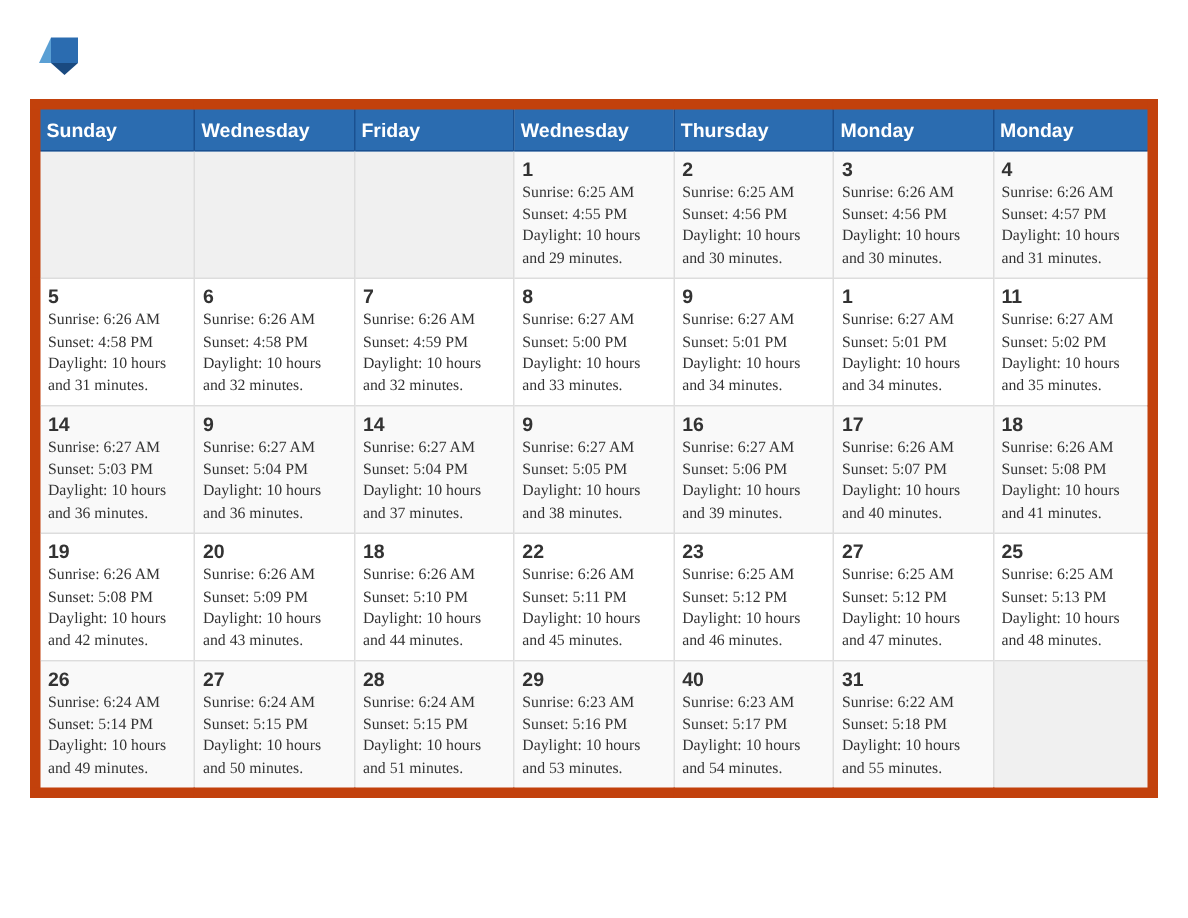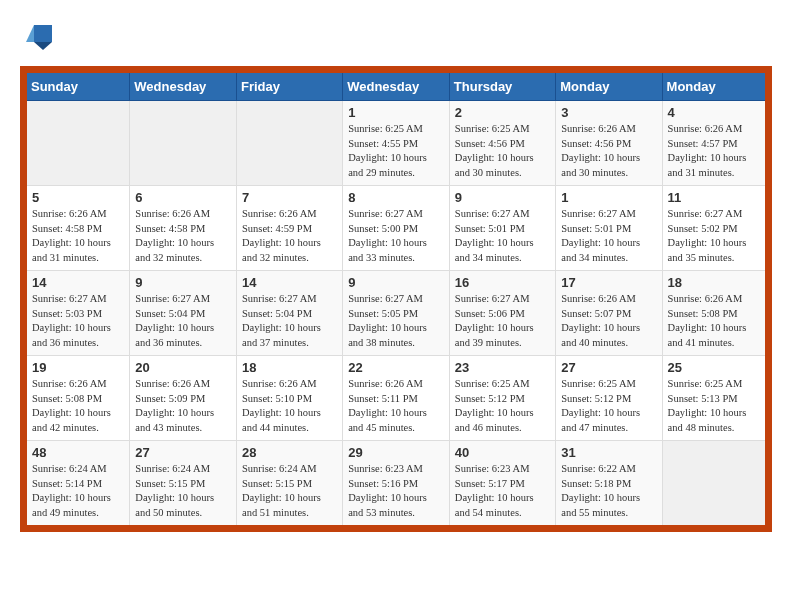--- a/index.html
+++ b/index.html
@@ -225,21 +225,21 @@
           <span class="day-number">27</span>
           <div class="day-info">Sunrise: 6:25 AM<br>Sunset: 5:12 PM<br>Daylight: 10 hours and 47 minutes.</div>
         </td>
         <td>
           <span class="day-number">25</span>
           <div class="day-info">Sunrise: 6:25 AM<br>Sunset: 5:13 PM<br>Daylight: 10 hours and 48 minutes.</div>
         </td>
       </tr>
       <tr>
         <td>
-          <span class="day-number">48</span>
+          <span class="day-number">26</span>
           <div class="day-info">Sunrise: 6:24 AM<br>Sunset: 5:14 PM<br>Daylight: 10 hours and 49 minutes.</div>
         </td>
         <td>
           <span class="day-number">27</span>
           <div class="day-info">Sunrise: 6:24 AM<br>Sunset: 5:15 PM<br>Daylight: 10 hours and 50 minutes.</div>
         </td>
         <td>
           <span class="day-number">28</span>
           <div class="day-info">Sunrise: 6:24 AM<br>Sunset: 5:15 PM<br>Daylight: 10 hours and 51 minutes.</div>
         </td>

